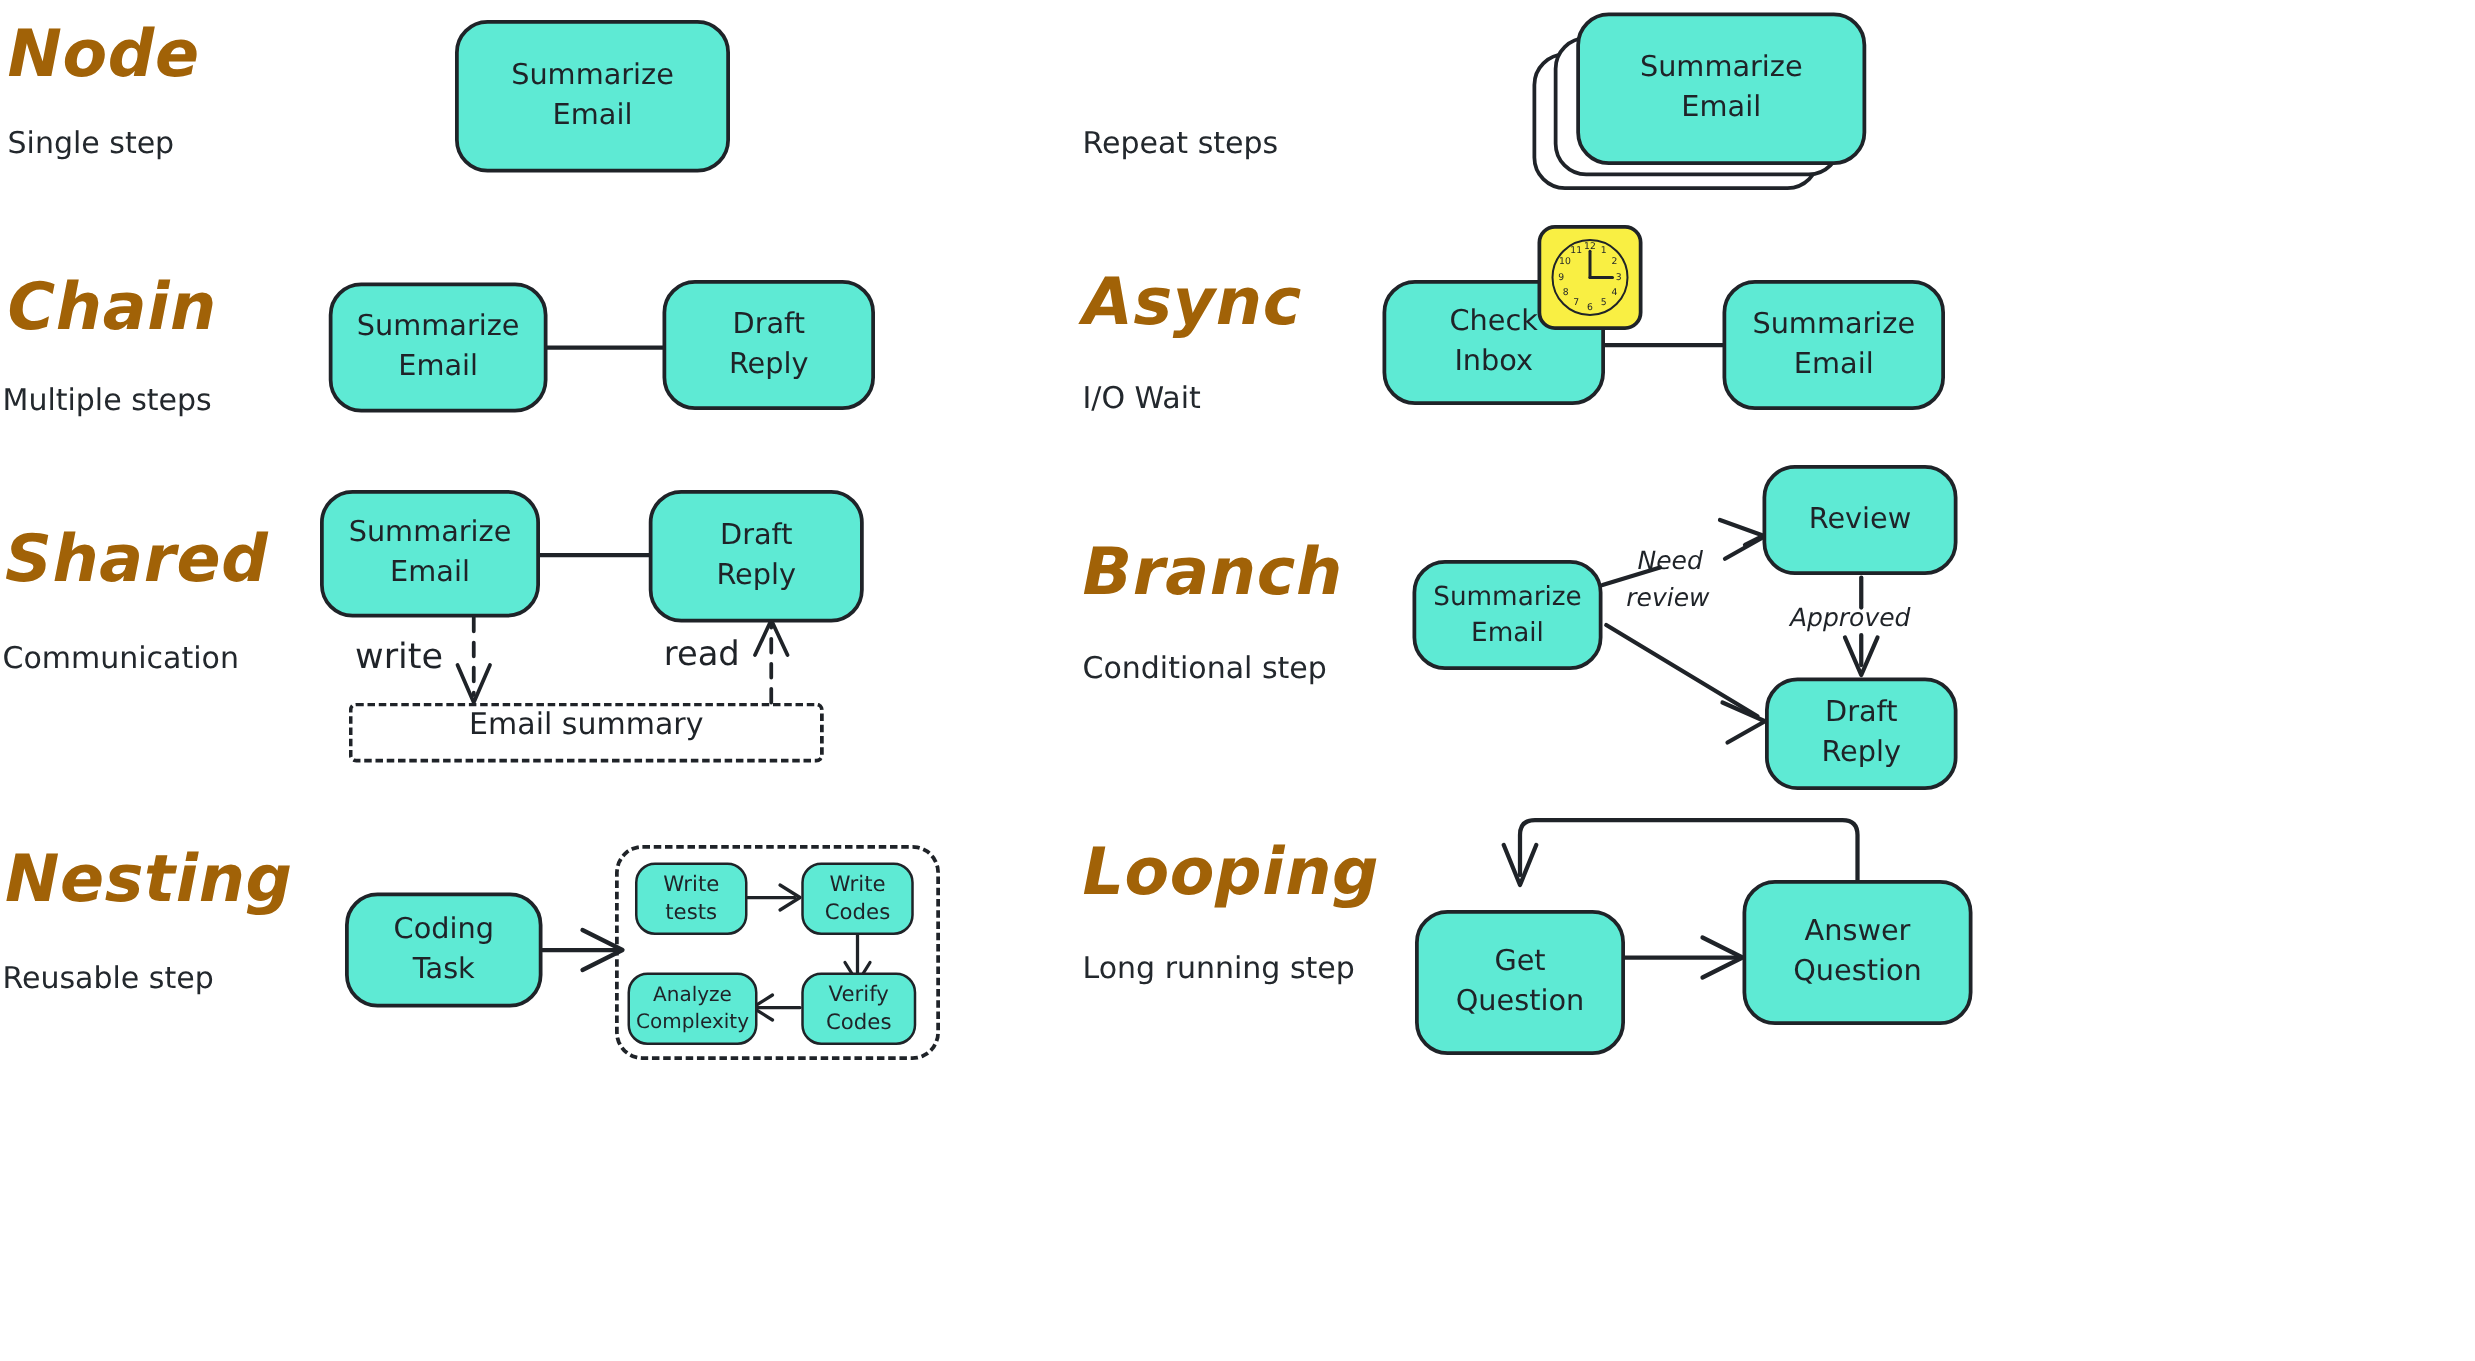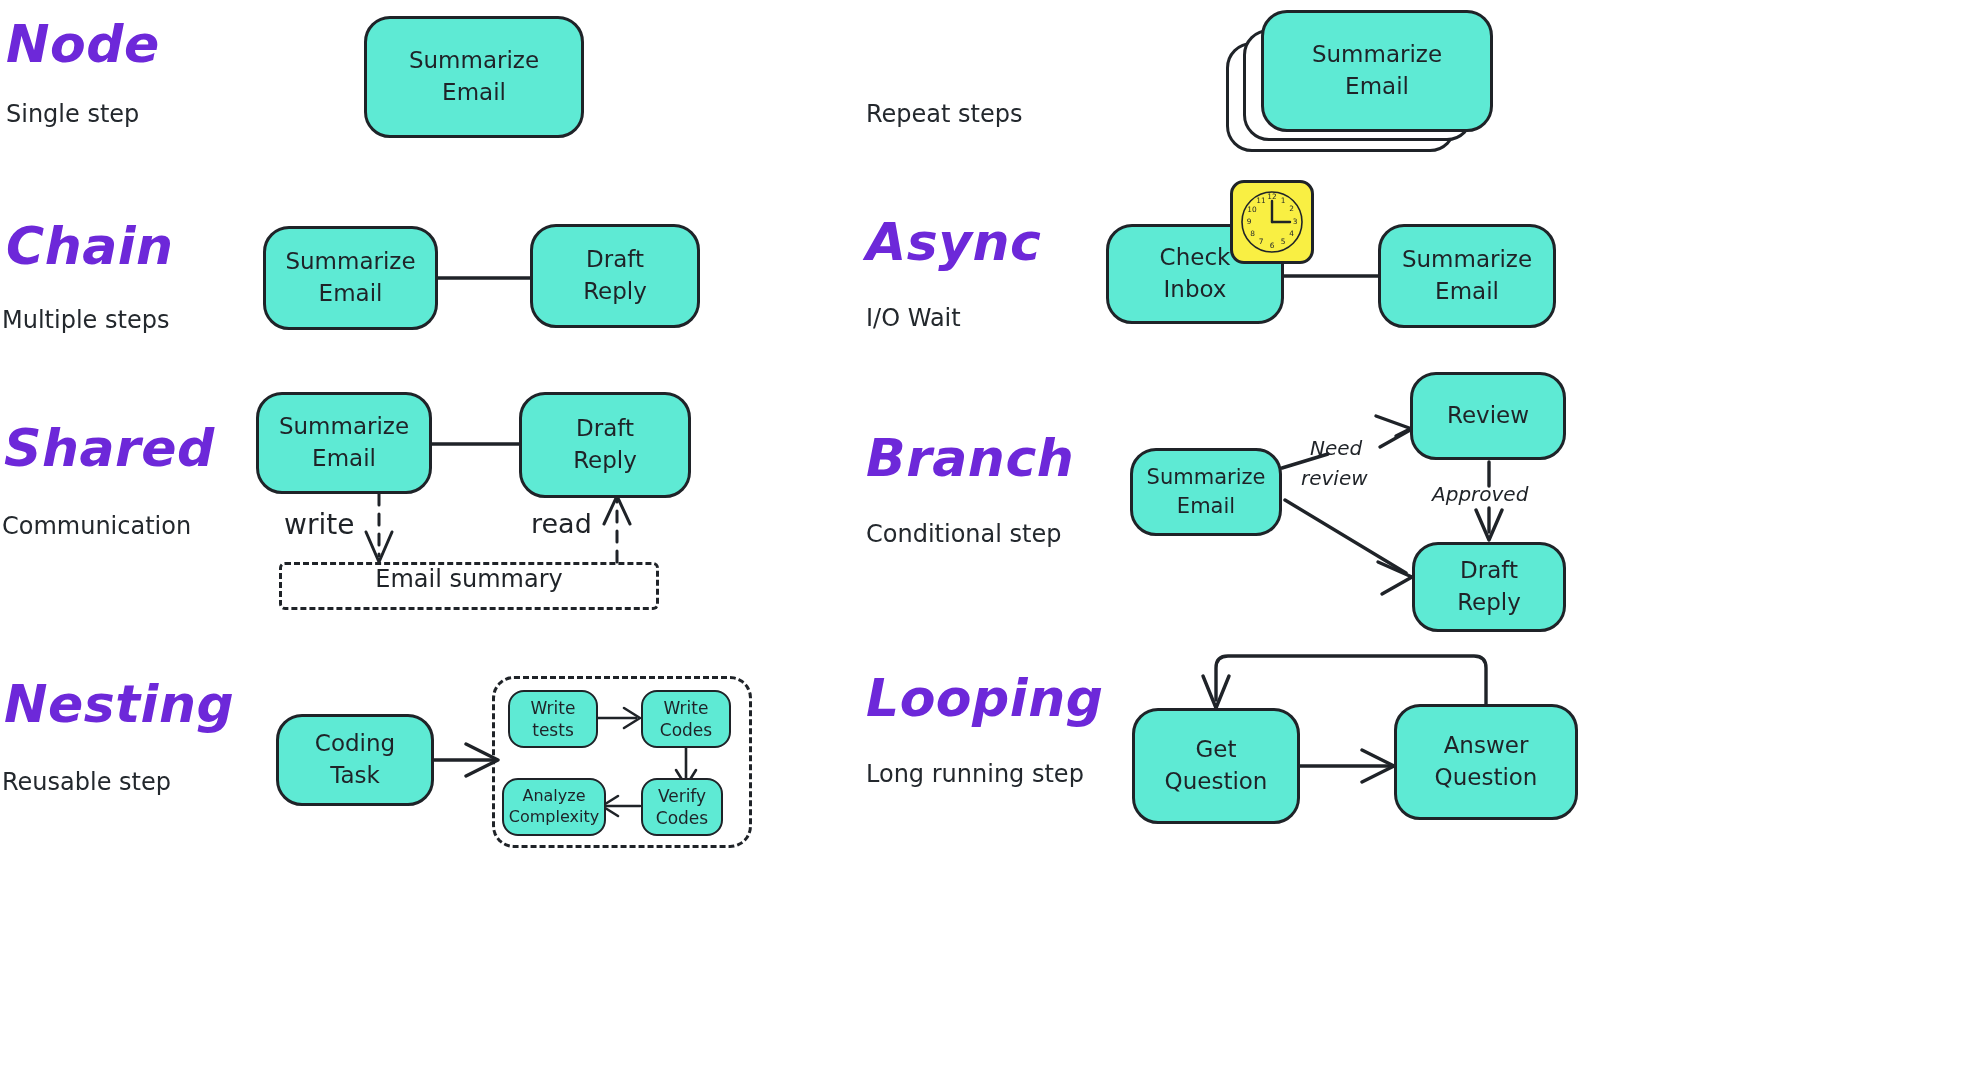--- a/index.html
+++ b/index.html
@@ -12,21 +12,21 @@
   .canvas{position:absolute;inset:0;}
 
   
   .pattern-title{
     position:absolute;
     font-family:"DejaVu Sans", sans-serif;
     font-weight:700;
     font-style:italic;
     font-size:52px;
     letter-spacing:0.5px;
-    color:#6d28d9;
+    color:#a16207;
     white-space:nowrap;
   }
   .pattern-sub{
     position:absolute;
     font-family:"DejaVu Sans", sans-serif;
     font-size:24px;
     color:#23282d;
     white-space:nowrap;
   }
 
@@ -278,29 +278,29 @@
   <div class="node" style="left:276px;top:714px;width:158px;height:92px;">
     <span class="lines">Coding<br>Task</span>
   </div>
   <div class="dashgroup" style="left:492px;top:676px;width:260px;height:172px;"></div>
   <div class="node small" style="left:508px;top:690px;width:90px;height:58px;">
     <span class="lines">Write<br>tests</span>
   </div>
   <div class="node small" style="left:641px;top:690px;width:90px;height:58px;">
     <span class="lines">Write<br>Codes</span>
   </div>
-  <div class="node small" style="left:641px;top:778px;width:82px;height:58px;">
+  <div class="node small" style="left:641px;top:778px;width:92px;height:58px;">
     <span class="lines">Verify<br>Codes</span>
   </div>
   <div class="node small" style="left:502px;top:778px;width:104px;height:58px;font-size:16px;">
     <span class="lines">Analyze<br>Complexity</span>
   </div>
 
   <div class="pattern-title" style="left:866px;top:668px;">Looping</div>
   <div class="pattern-sub" style="left:866px;top:760px;">Long running step</div>
-  <div class="node" style="left:1132px;top:708px;width:168px;height:116px;">
+  <div class="node" style="left:1132px;top:728px;width:168px;height:116px;">
     <span class="lines">Get<br>Question</span>
   </div>
   <div class="node" style="left:1394px;top:704px;width:184px;height:116px;">
     <span class="lines">Answer<br>Question</span>
   </div>
 
 </div>
 
 </body></html>

